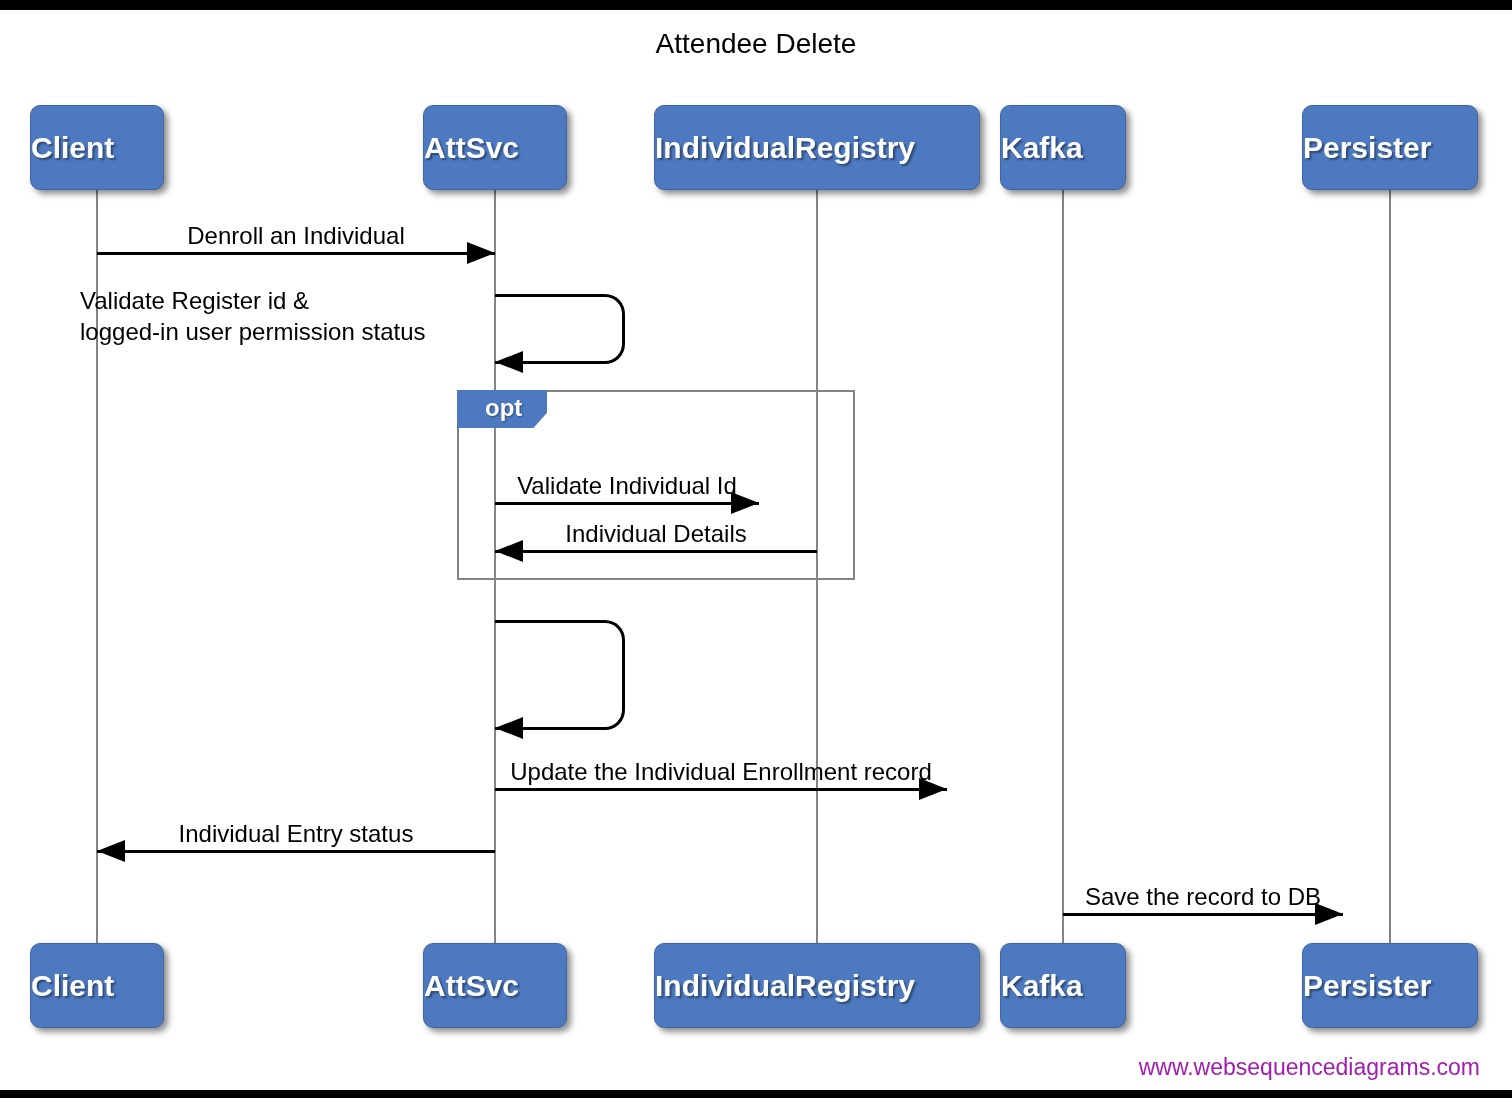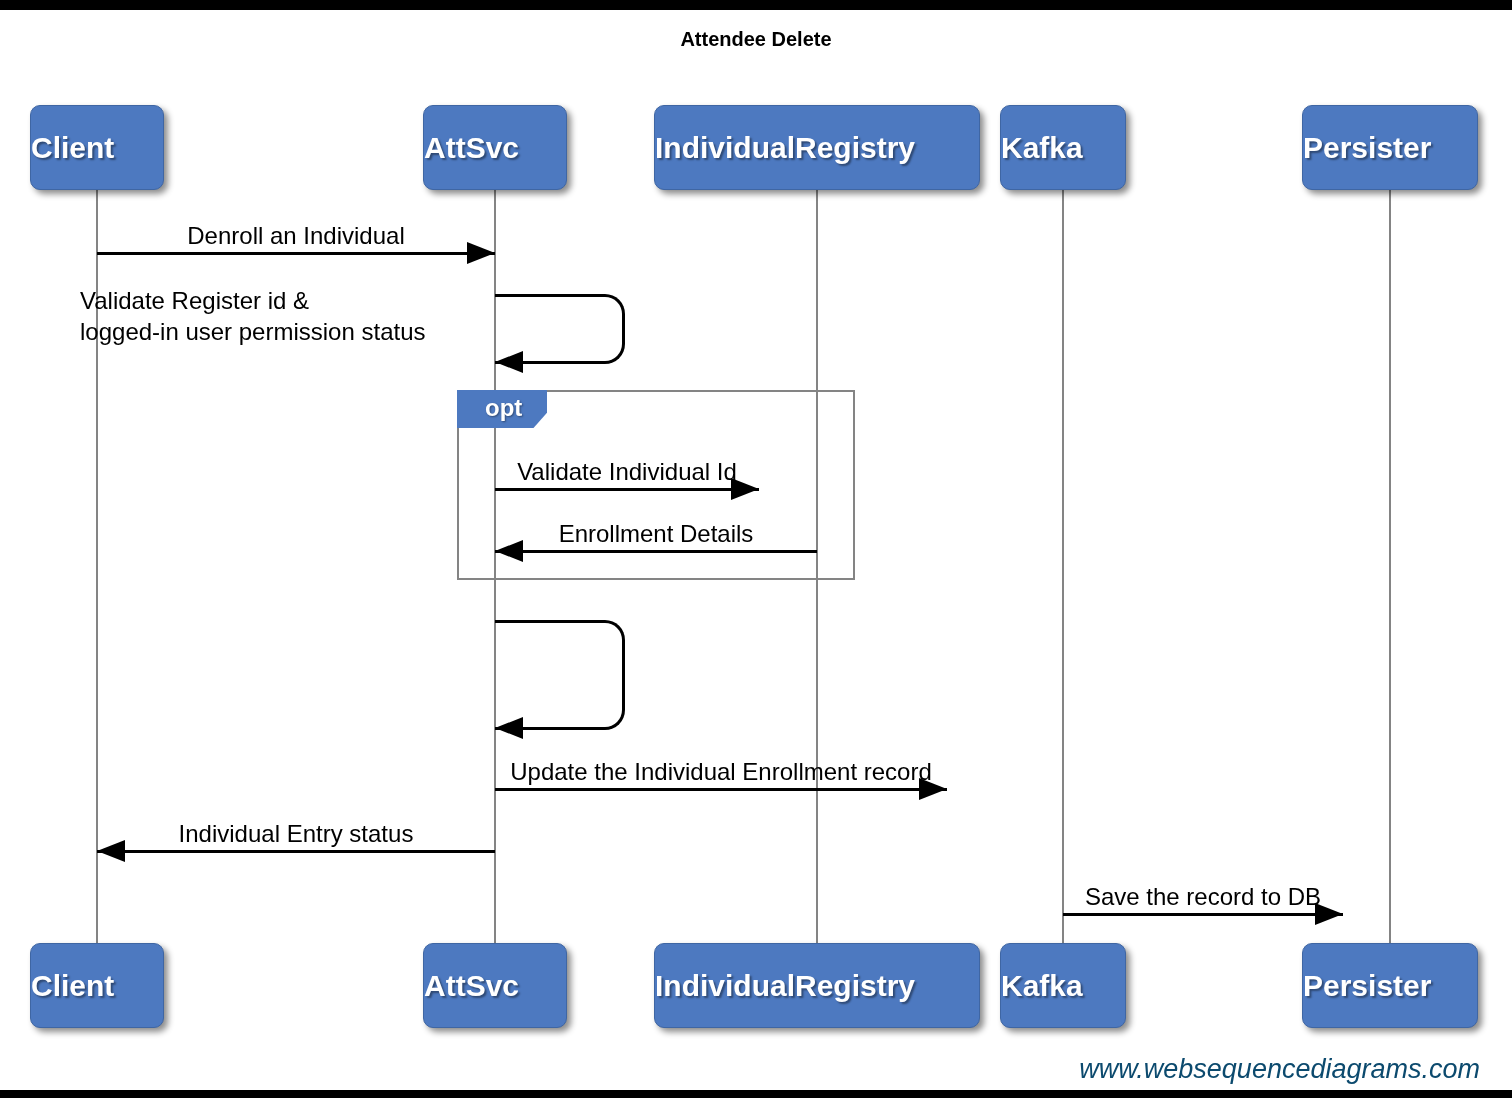--- a/index.html
+++ b/index.html
@@ -12,21 +12,21 @@
     overflow: hidden;
   }
   .bar { position: absolute; left: 0; width: 1512px; background: #000; }
   .bar.top { top: 0; height: 10px; }
   .bar.bottom { top: 1090px; height: 8px; }
 
   .diagram-title {
     position: absolute;
     top: 28px; left: 0; width: 1512px;
     text-align: center;
-    font-size: 20px; font-weight: bold; color: #000;
+    font-size: 28px; font-weight: normal; color: #000;
   }
 
   .lifeline {
     position: absolute;
     width: 2px; top: 190px; height: 753px;
     background: #848484;
     z-index: 1;
   }
 
   .actor {
@@ -100,21 +100,21 @@
     background: #4d79c0;
     color: #fff; font-size: 24px; font-weight: bold;
     line-height: 36px; padding-left: 28px;
     clip-path: polygon(0 0, 100% 0, 100% 60%, 85% 100%, 0 100%);
     text-shadow: 1px 1px 2px rgba(0,0,0,0.4);
   }
 
   .footer-credit {
     position: absolute;
     top: 1054px; right: 32px;
-    font-size: 27px; color: #0c4a6e; font-style: italic;
+    font-size: 23px; color: #a21caf;
   }
 </style>
 </head>
 <body>
 
 <div class="canvas">
 
   <div class="bar top"></div>
   <div class="bar bottom"></div>
 
@@ -168,28 +168,28 @@
     <div class="head right"></div>
   </div>
 
   <div class="loop-label" style="top:285px">Validate Register id &amp;
 logged-in user permission status</div>
   <div class="selfloop" style="left:495px; top:294px">
     <div class="loop-shape h70"></div>
     <div class="head left loop1"></div>
   </div>
 
-  <div class="msg" style="left:495px; top:458px; width:264px">
+  <div class="msg" style="left:495px; top:472px; width:264px">
     <div class="msg-label">Validate Individual Id</div>
     <div class="msg-line"></div>
     <div class="head right"></div>
   </div>
 
   <div class="msg" style="left:495px; top:520px; width:322px">
-    <div class="msg-label">Enrollment Details</div>
+    <div class="msg-label">Individual Details</div>
     <div class="msg-line"></div>
     <div class="head left"></div>
   </div>
 
   <div class="selfloop" style="left:495px; top:620px">
     <div class="loop-shape h110"></div>
     <div class="head left loop2"></div>
   </div>
 
   <div class="msg" style="left:495px; top:758px; width:452px">

